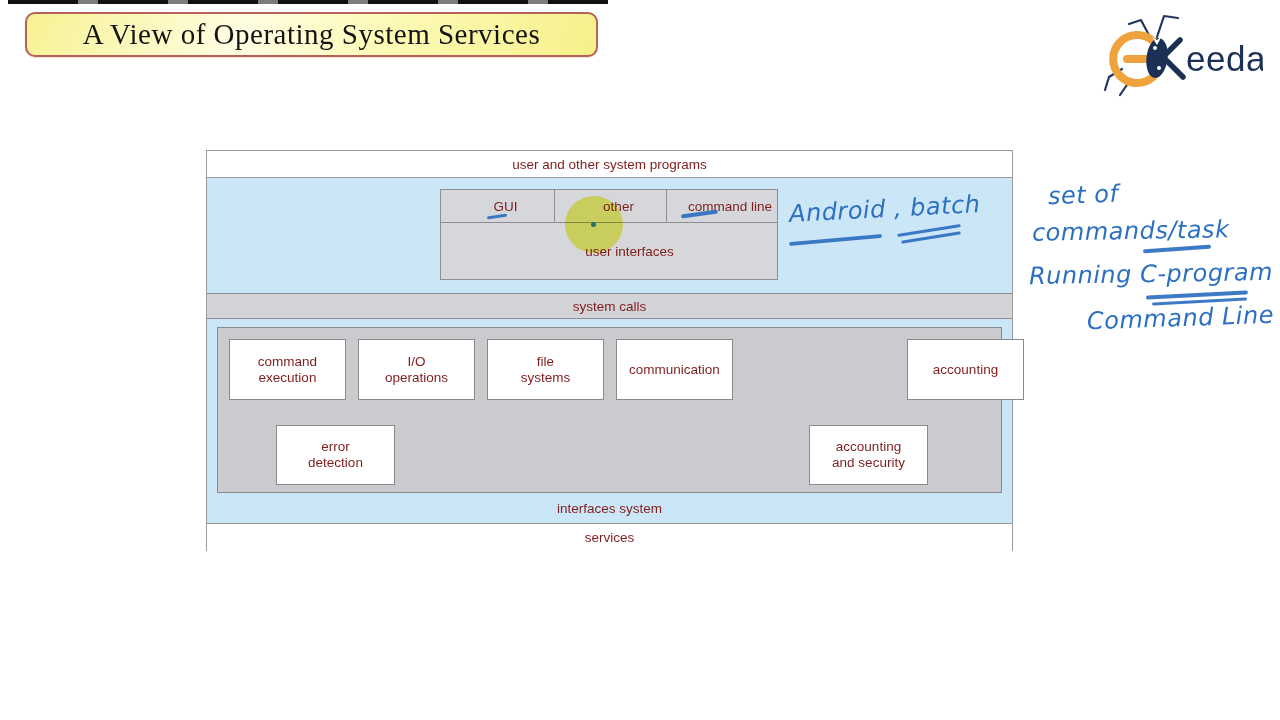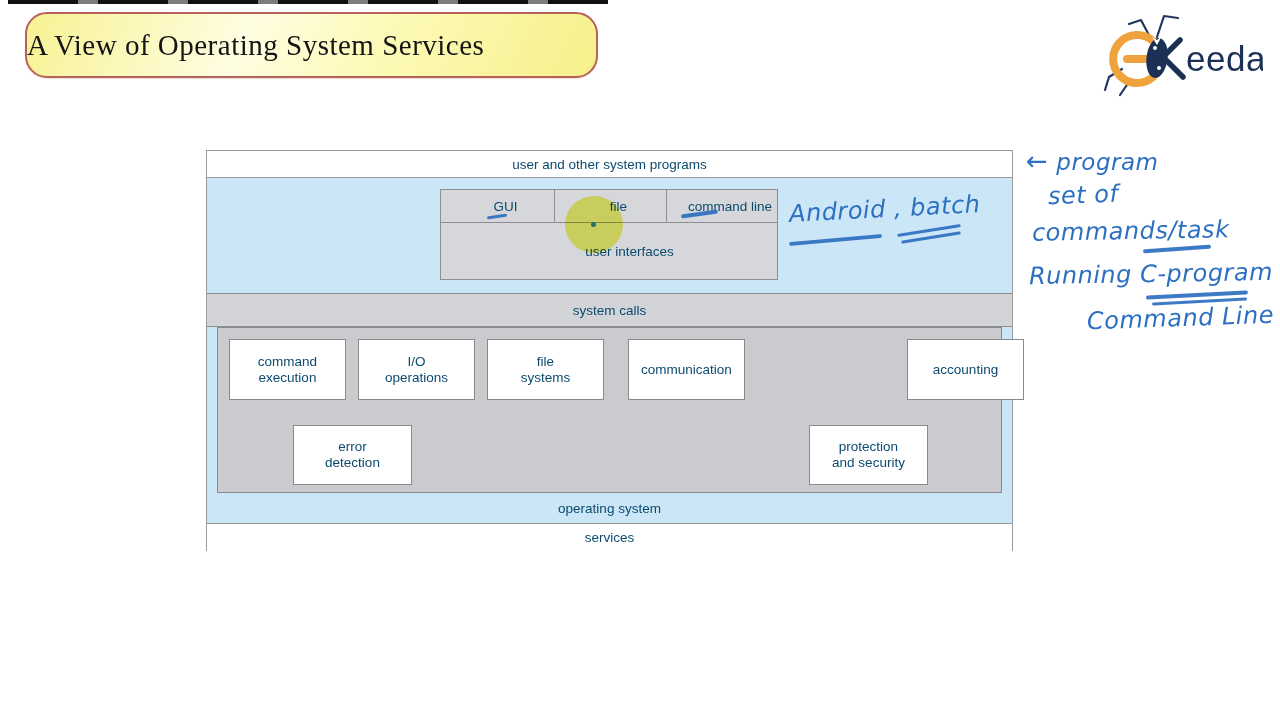--- a/index.html
+++ b/index.html
@@ -5,59 +5,59 @@
   * { margin:0; padding:0; box-sizing:border-box; }
   html,body { width:1280px; height:720px; }
   body { font-family:"Liberation Sans", sans-serif; background:#ffffff; position:relative; overflow:hidden; }
   .stage { position:absolute; left:0; top:0; width:1280px; height:720px; background:#ffffff; }
 
   
   .top-strip { position:absolute; left:8px; top:0; width:600px; height:4px;
     background:repeating-linear-gradient(90deg,#111 0 70px, rgba(17,17,17,.55) 70px 90px); }
 
   
-  .title-box { position:absolute; left:25px; top:12px; width:573px; height:66px;
-    border:2px solid #b5625a; border-radius:22px;
+  .title-box { position:absolute; left:25px; top:12px; width:573px; height:45px;
+    border:2px solid #b5625a; border-radius:10px;
     background:linear-gradient(115deg,#f7f292 0%, #fffde2 38%, #fdfab8 62%, #f6f08a 100%);
-    display:flex; align-items:center; 
+    display:flex; align-items:center; justify-content:center;
     box-shadow:0 1px 1px rgba(180,120,80,.25); }
   .title-box span { font-family:"Liberation Serif", serif; font-size:29px; color:#141414; letter-spacing:.5px; }
 
   
   .logo { position:absolute; left:1093px; top:4px; width:170px; height:100px; }
 
   
   .diagram { position:absolute; left:206px; top:150px; width:807px; height:401px;
-    background:#cbe6f7; border:1px solid #9a9a9a; font-size:13.5px; color:#0c4a6e; }
+    background:#cbe6f7; border:1px solid #9a9a9a; font-size:13.5px; color:#7f1d1d; }
   .dg-topbar { position:absolute; left:0; top:0; width:100%; height:27px; background:#ffffff;
     border-bottom:1px solid #9a9a9a; display:flex; align-items:center; justify-content:center; }
   .ui-box { position:absolute; left:233px; top:38px; width:338px; height:91px;
     background:#d5d7da; border:1px solid #8e8e90; }
   .ui-row { display:flex; height:33px; border-bottom:1px solid #8e8e90; }
   .ui-cell { display:flex; align-items:center; justify-content:center; border-right:1px solid #8e8e90;padding-left:16px; }
   .ui-cell:nth-child(1){ width:114px; }
   .ui-cell:nth-child(2){ width:112px; }
   .ui-cell:nth-child(3){ width:110px; border-right:none; flex:1; }
   .ui-label { height:56px; display:flex; align-items:center; justify-content:center;padding-left:41px; }
-  .dg-syscalls { position:absolute; left:0; top:142px; width:100%; height:34px; background:#d2d4d7;
+  .dg-syscalls { position:absolute; left:0; top:142px; width:100%; height:26px; background:#d2d4d7;
     border-top:1px solid #8e8e90; border-bottom:1px solid #8e8e90;
     display:flex; align-items:center; justify-content:center; }
   .svc-area { position:absolute; left:10px; top:176px; width:785px; height:166px;
     background:#c9cbcf; border:1px solid #8a8a8a; }
   .svc-box { position:absolute; top:11px; width:117px; height:61px; background:#ffffff;
     border:1px solid #8a8a8a; display:flex; align-items:center; justify-content:center;
     text-align:center; line-height:16px; }
   .svc-box span{ display:inline-block; }
-  .sb0{ left:11px; } .sb1{ left:140px; } .sb2{ left:269px; } .sb3{ left:398px;margin-left:12px; } .sb4{ left:527px; } .sb5{ left:656px;margin-left:33px; }
+  .sb0{ left:11px; } .sb1{ left:140px; } .sb2{ left:269px; } .sb3{ left:398px; } .sb4{ left:527px; } .sb5{ left:656px;margin-left:33px; }
   .w80 span{ max-width:82px; } .w56 span{ max-width:56px; }
   .low-box { position:absolute; top:97px; width:119px; height:60px; background:#ffffff;
     border:1px solid #8a8a8a; display:flex; align-items:center; justify-content:center;
     text-align:center; line-height:16px; }
   .low-box span{ display:inline-block; max-width:76px; }
-  .err { left:75px; } .prot { left:591px; }
+  .err { left:58px; } .prot { left:591px; }
   .svc-label { position:absolute; left:0; bottom:5px; width:100%; text-align:center; }
   .dg-os { position:absolute; left:0; top:342px; width:100%; height:30px;
     display:flex; align-items:center; justify-content:center; }
   .dg-hw { position:absolute; left:0; top:372px; width:100%; height:28px; background:#ffffff;
     border-top:1px solid #9a9a9a; display:flex; align-items:center; justify-content:center; }
 
   
   .hl-circle { position:absolute; left:565px; top:196px; width:58px; height:57px; border-radius:50%;
     background:#edf14d; opacity:.82; mix-blend-mode:multiply; }
   .hl-dot { position:absolute; left:591px; top:222px; width:5px; height:5px; border-radius:50%;
@@ -123,21 +123,21 @@
     </g>
     <text x="93" y="67" font-family="Liberation Sans, sans-serif" font-size="35" font-weight="500" fill="#1c2f55" letter-spacing="0.5">eeda</text>
   </svg>
 
   <div class="diagram">
     <div class="dg-topbar">user and other system programs</div>
 
     <div class="ui-box">
       <div class="ui-row">
         <div class="ui-cell">GUI</div>
-        <div class="ui-cell">file</div>
+        <div class="ui-cell">other</div>
         <div class="ui-cell">command line</div>
       </div>
       <div class="ui-label">user interfaces</div>
     </div>
 
     <div class="dg-syscalls">system calls</div>
 
     <div class="svc-area">
       <div class="svc-box sb0 w80">
           <span>command execution</span>
@@ -152,43 +152,40 @@
           <span>communication</span>
         </div>
       <div class="svc-box sb5">
           <span>accounting</span>
         </div>
 
       <div class="low-box err">
           <span>error detection</span>
         </div>
       <div class="low-box prot">
-          <span>protection and security</span>
+          <span>accounting and security</span>
         </div>
 
     </div>
 
-    <div class="dg-os">operating system</div>
+    <div class="dg-os">interfaces system</div>
     <div class="dg-hw">services</div>
   </div>
 
   <div class="hl-circle"></div>
   <div class="hl-dot"></div>
 
   <div class="stroke s-gui"></div>
   <div class="stroke s-cmd"></div>
   <div class="stroke s-andr"></div>
   <div class="stroke s-bat1"></div>
   <div class="stroke s-bat2"></div>
   <div class="stroke s-task"></div>
   <div class="stroke s-prog1"></div>
   <div class="stroke s-prog2"></div>
 
   <div class="ink a-android">Android , batch</div>
-  <div class="ink a-arrowline">
-    <span class="arr">←</span><span>program</span>
-  </div>
   <div class="ink a-setof">set of</div>
   <div class="ink a-commands">commands/task</div>
   <div class="ink a-running">Running C-program</div>
   <div class="ink a-cmdline">Command Line</div>
 
 </div>
 
 </body></html>

